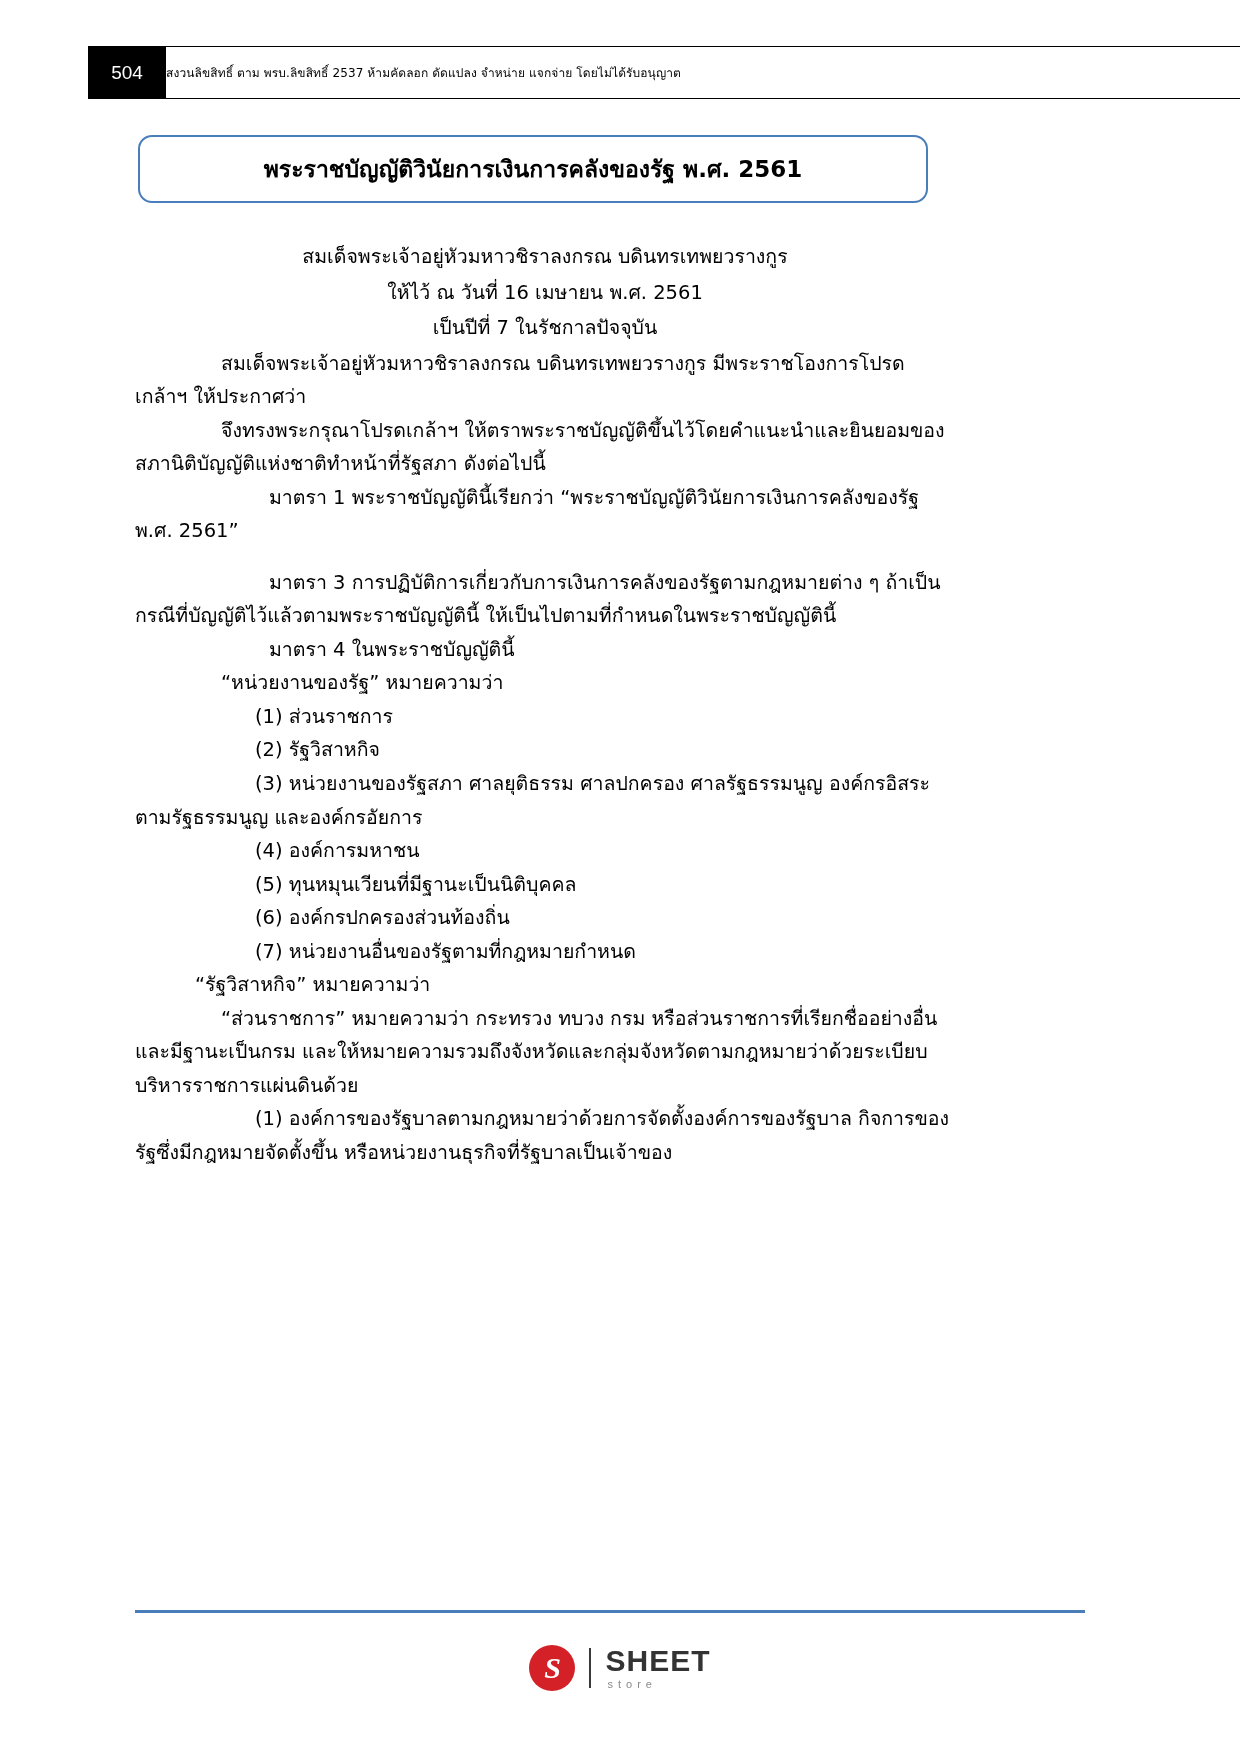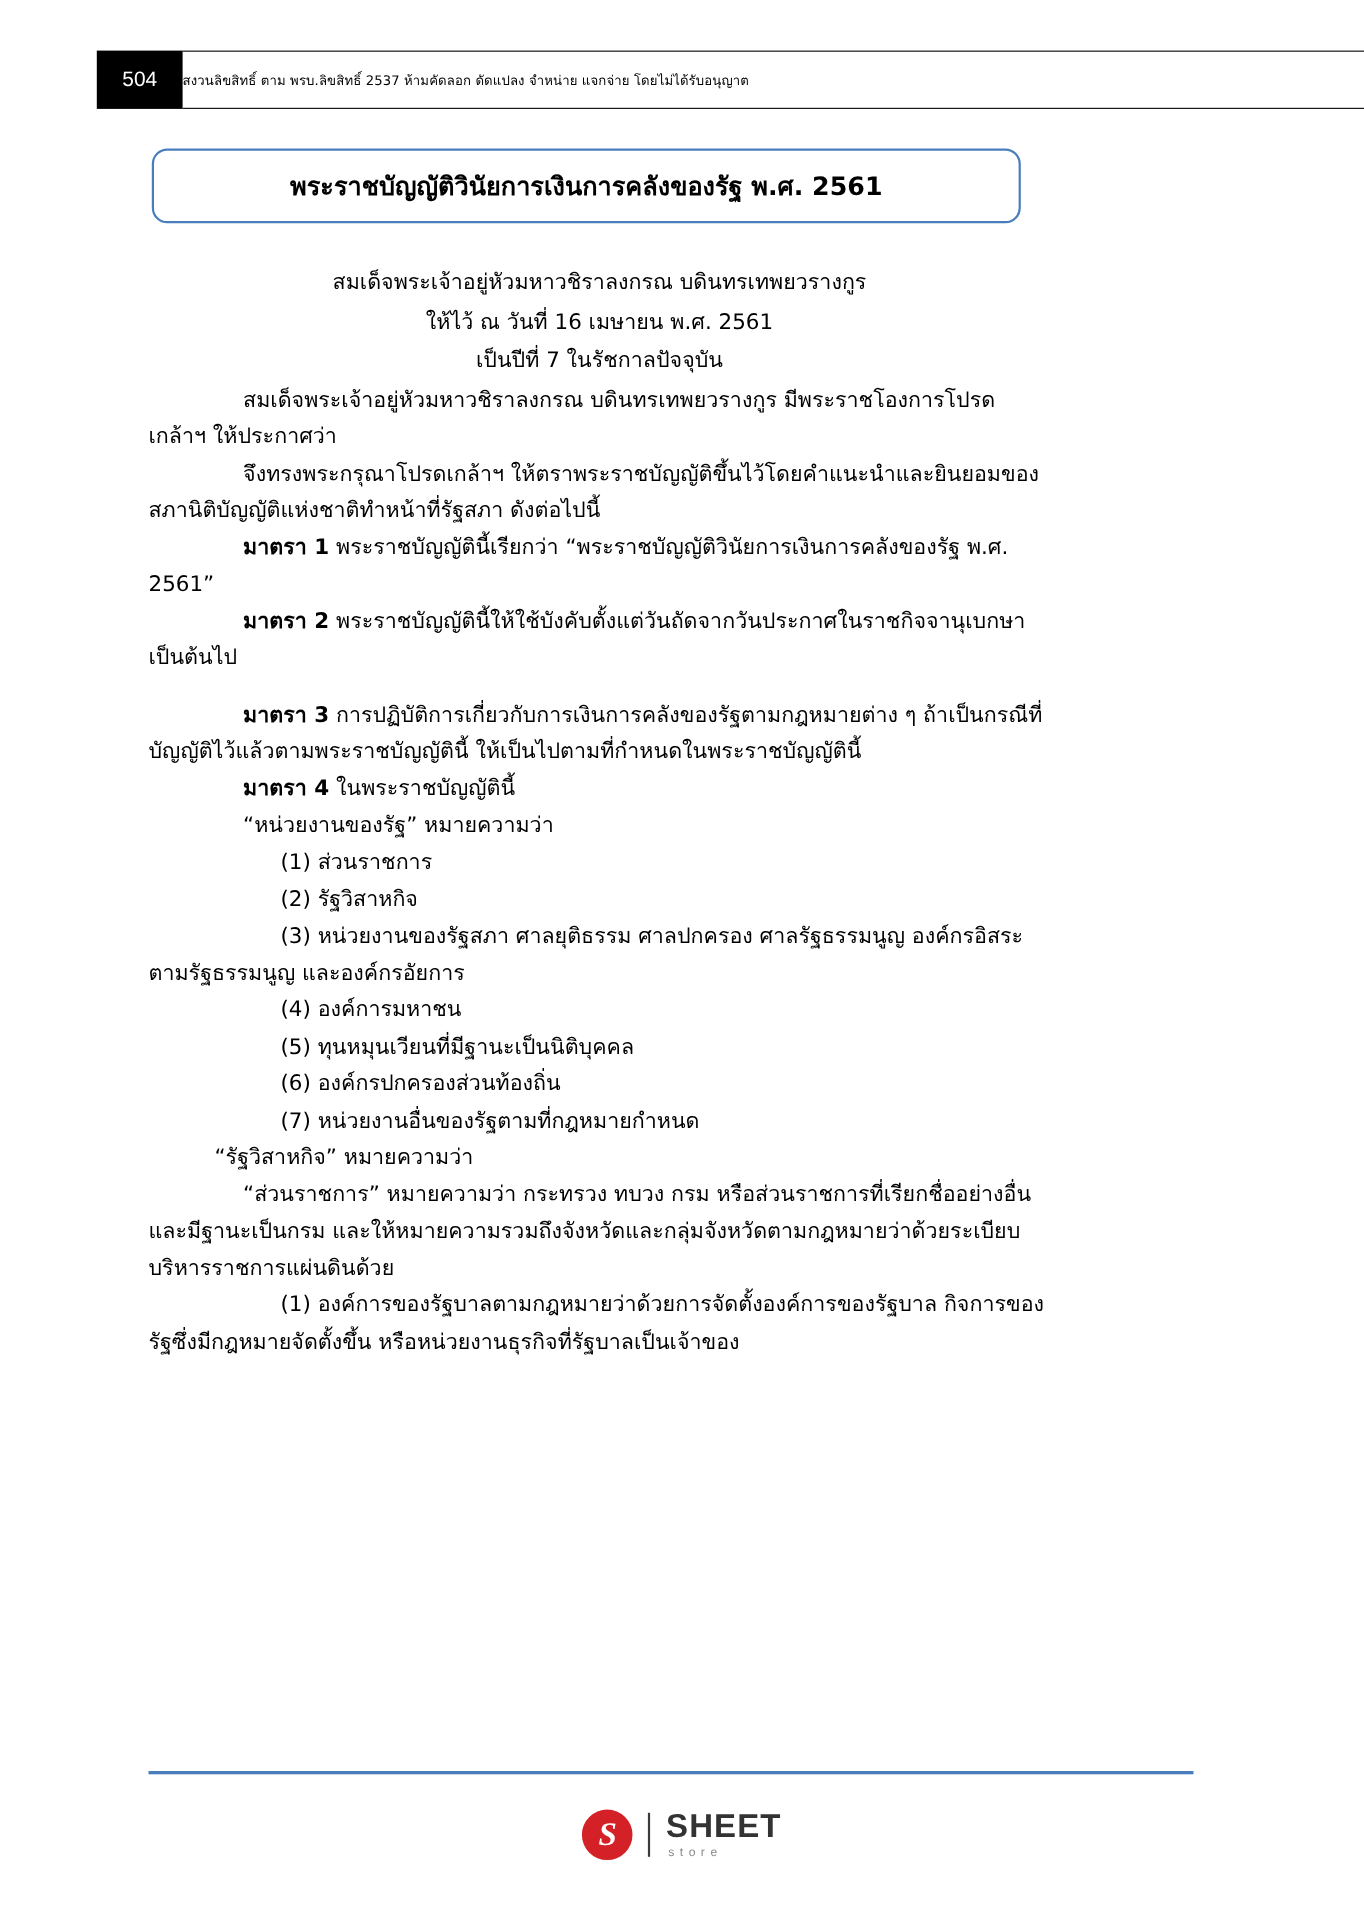--- a/index.html
+++ b/index.html
@@ -95,21 +95,21 @@
   }
   .para.indent-small {
     text-indent: 60px;
   }
   .para.indent-list {
     text-indent: 120px;
   }
   .spacer {
     height: 18px;
   }
-  .bold { font-weight: bold; }
+  .bold { font-weight: normal; margin-left: 48px; }
 
   
   .footer-rule {
     position: absolute;
     left: 135px;
     top: 1610px;
     width: 950px;
     height: 3px;
     background: #4a7ebb;
   }
@@ -182,21 +182,20 @@
 
     <p class="center-line">สมเด็จพระเจ้าอยู่หัวมหาวชิราลงกรณ บดินทรเทพยวรางกูร</p>
     <p class="center-line">ให้ไว้ ณ วันที่ 16 เมษายน พ.ศ. 2561</p>
     <p class="center-line">เป็นปีที่ 7 ในรัชกาลปัจจุบัน</p>
 
     <p class="para indent">สมเด็จพระเจ้าอยู่หัวมหาวชิราลงกรณ บดินทรเทพยวรางกูร มีพระราชโองการโปรดเกล้าฯ ให้ประกาศว่า</p>
     <p class="para indent">จึงทรงพระกรุณาโปรดเกล้าฯ ให้ตราพระราชบัญญัติขึ้นไว้โดยคำแนะนำและยินยอมของสภานิติบัญญัติแห่งชาติทำหน้าที่รัฐสภา ดังต่อไปนี้</p>
 
     <p class="para indent"><span class="bold">มาตรา 1</span><span> พระราชบัญญัตินี้เรียกว่า “พระราชบัญญัติวินัยการเงินการคลังของรัฐ พ.ศ. 2561”</span></p>
 
-    <p class="para indent"><span class="bold">มาตรา 2</span><span> พระราชบัญญัตินี้ให้ใช้บังคับตั้งแต่วันถัดจากวันประกาศในราชกิจจานุเบกษาเป็นต้นไป</span></p>
 
     <div class="spacer"></div>
 
     <p class="para indent"><span class="bold">มาตรา 3</span><span> การปฏิบัติการเกี่ยวกับการเงินการคลังของรัฐตามกฎหมายต่าง ๆ ถ้าเป็นกรณีที่บัญญัติไว้แล้วตามพระราชบัญญัตินี้ ให้เป็นไปตามที่กำหนดในพระราชบัญญัตินี้</span></p>
 
     <p class="para indent"><span class="bold">มาตรา 4</span><span> ในพระราชบัญญัตินี้</span></p>
 
     <p class="para indent">“หน่วยงานของรัฐ” หมายความว่า</p>
 
     <p class="para indent-list">(1) ส่วนราชการ</p>

